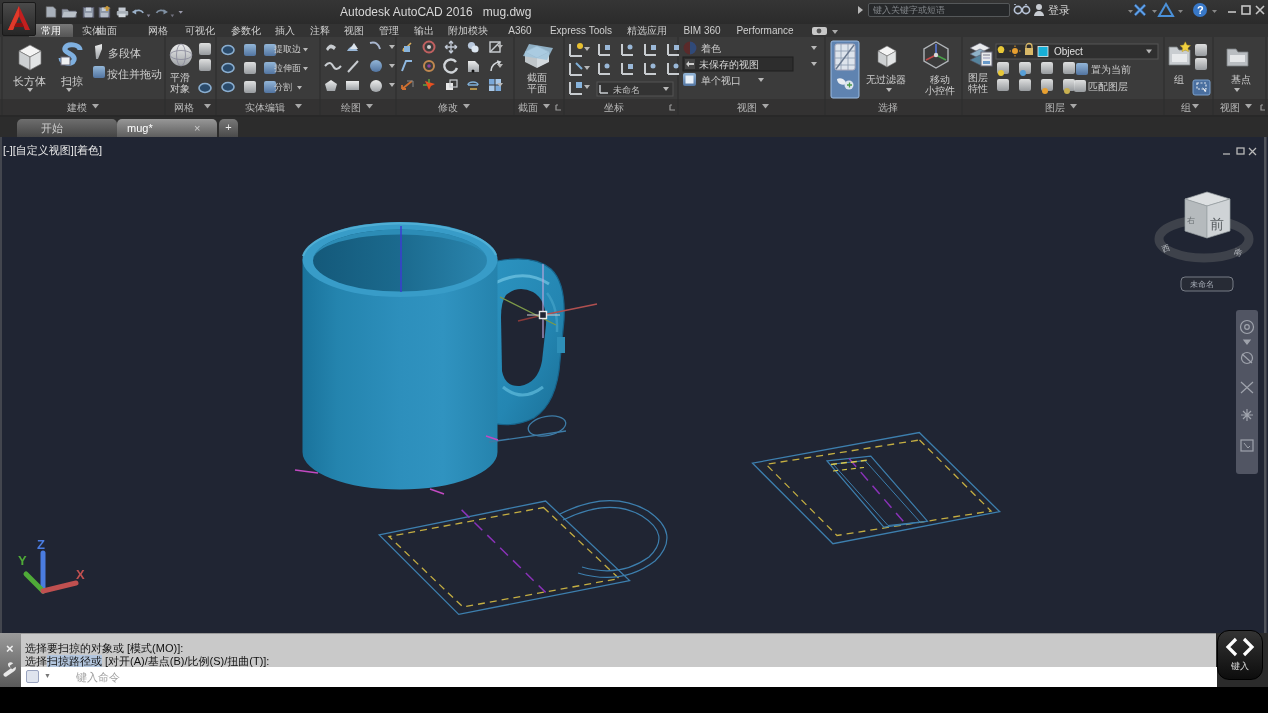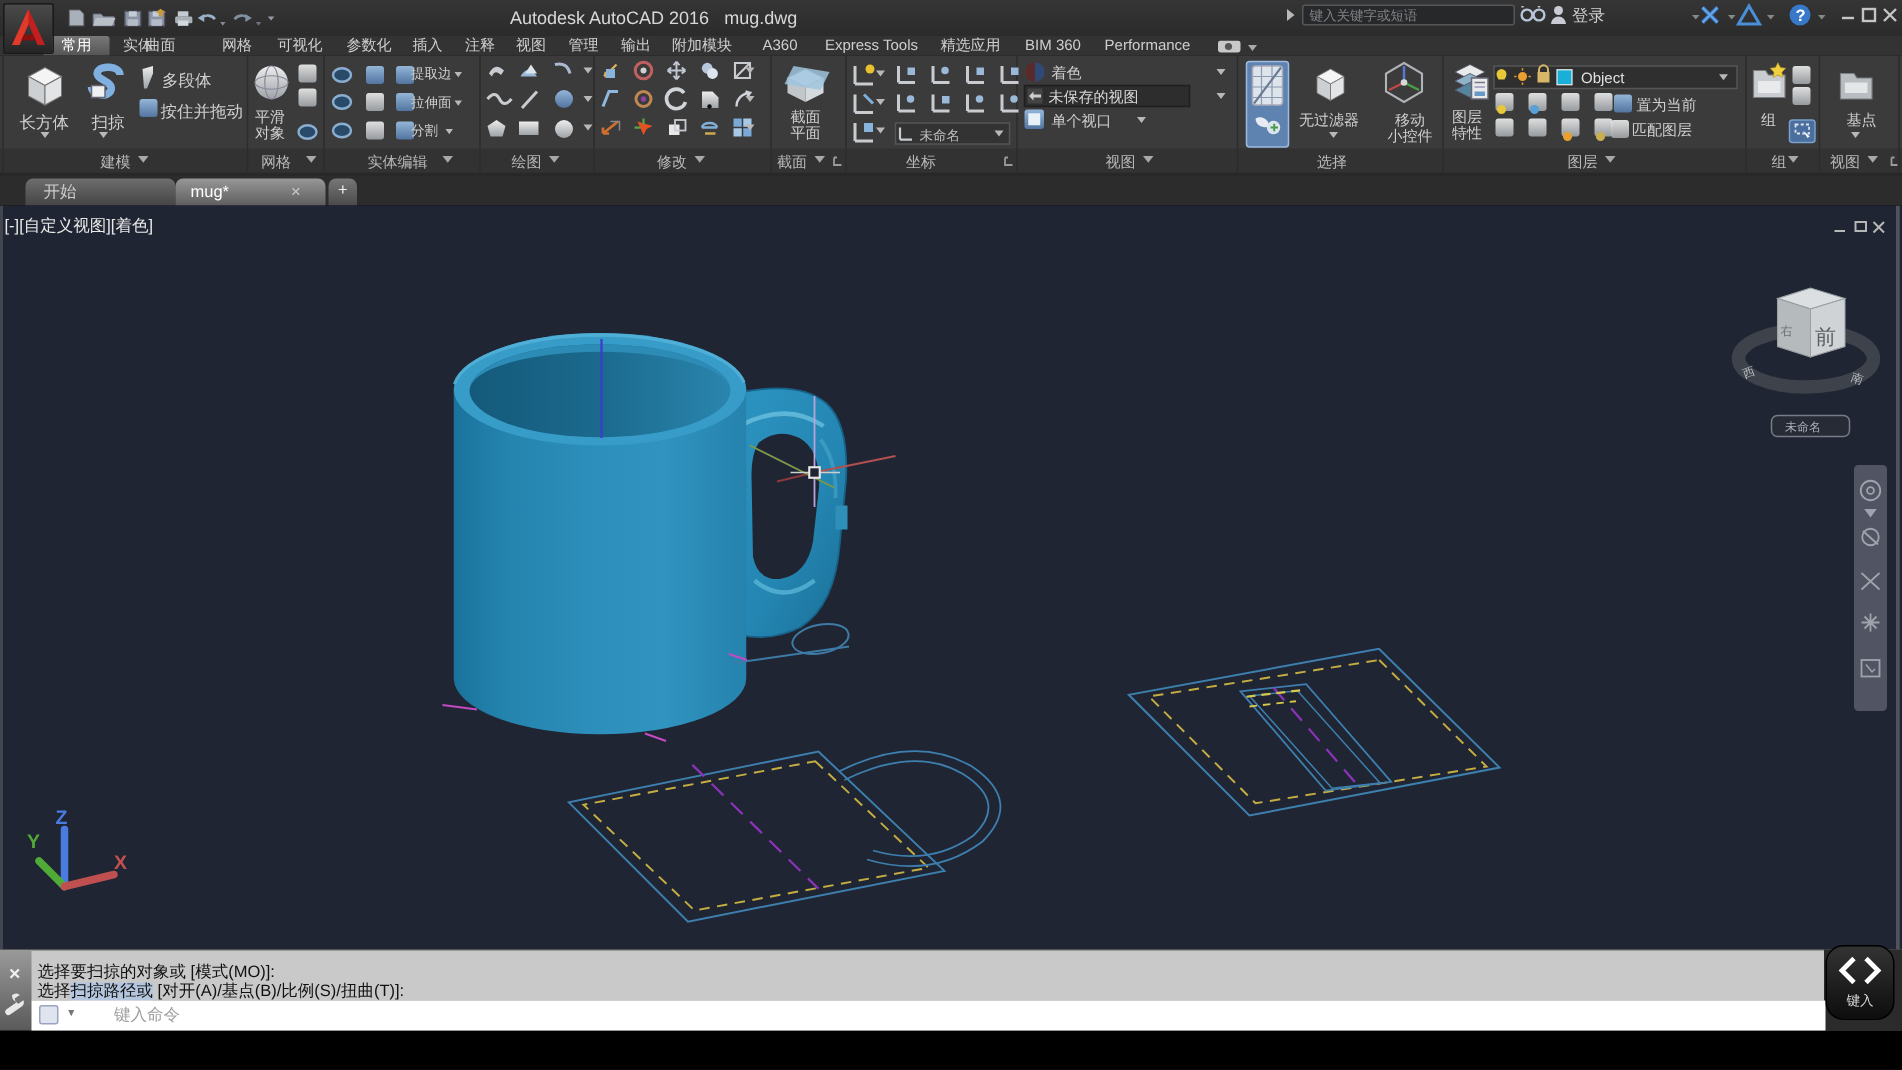--- a/index.html
+++ b/index.html
@@ -513,21 +513,21 @@
 </g>
 <g stroke="#9a9a9a" stroke-width="1.2" fill="none">
           <path d="M556,68 v5 h5 M556,68 h2 M556,68 v2"></path>
           <path d="M670,68 v5 h5 M670,68 h2"></path>
           <path d="M1261,68 v5 h4 M1261,68 h2"></path>
         </g>
 </svg>
 </div>
 
 <div id="filetabs" class="abs">
-  <div class="ftab" style="left:17px;width:100px;background:linear-gradient(#6e6e6e,#454545);color:#ccc;line-height:18px;text-align:left;padding-left:12px">开始</div>
+  <div class="ftab" style="left:17px;width:100px;background:linear-gradient(#6e6e6e,#454545);color:#ccc;line-height:18px;text-align:left;padding-left:24px">开始</div>
   <div class="ftab" style="left:117px;width:100px;background:linear-gradient(#979797,#5e5e5e);color:#fff;line-height:18px;text-align:left;padding-left:10px">mug*</div>
   <div class="abs" style="left:194px;top:5px;color:#ccc;font-size:11px">×</div>
   <div class="ftab" style="left:219px;width:19px;background:linear-gradient(#777,#4a4a4a);color:#eee;line-height:17px">+</div>
 </div>
 
 <div id="canvas" class="abs">
 <div id="vplabel" class="abs">[-][自定义视图][着色]</div>
 <svg width="1268" height="496" viewBox="0 0 1268 496" style="position:absolute;left:0;top:0">
   <defs>
     <linearGradient id="bodyg" x1="0" y1="0" x2="1" y2="0">

